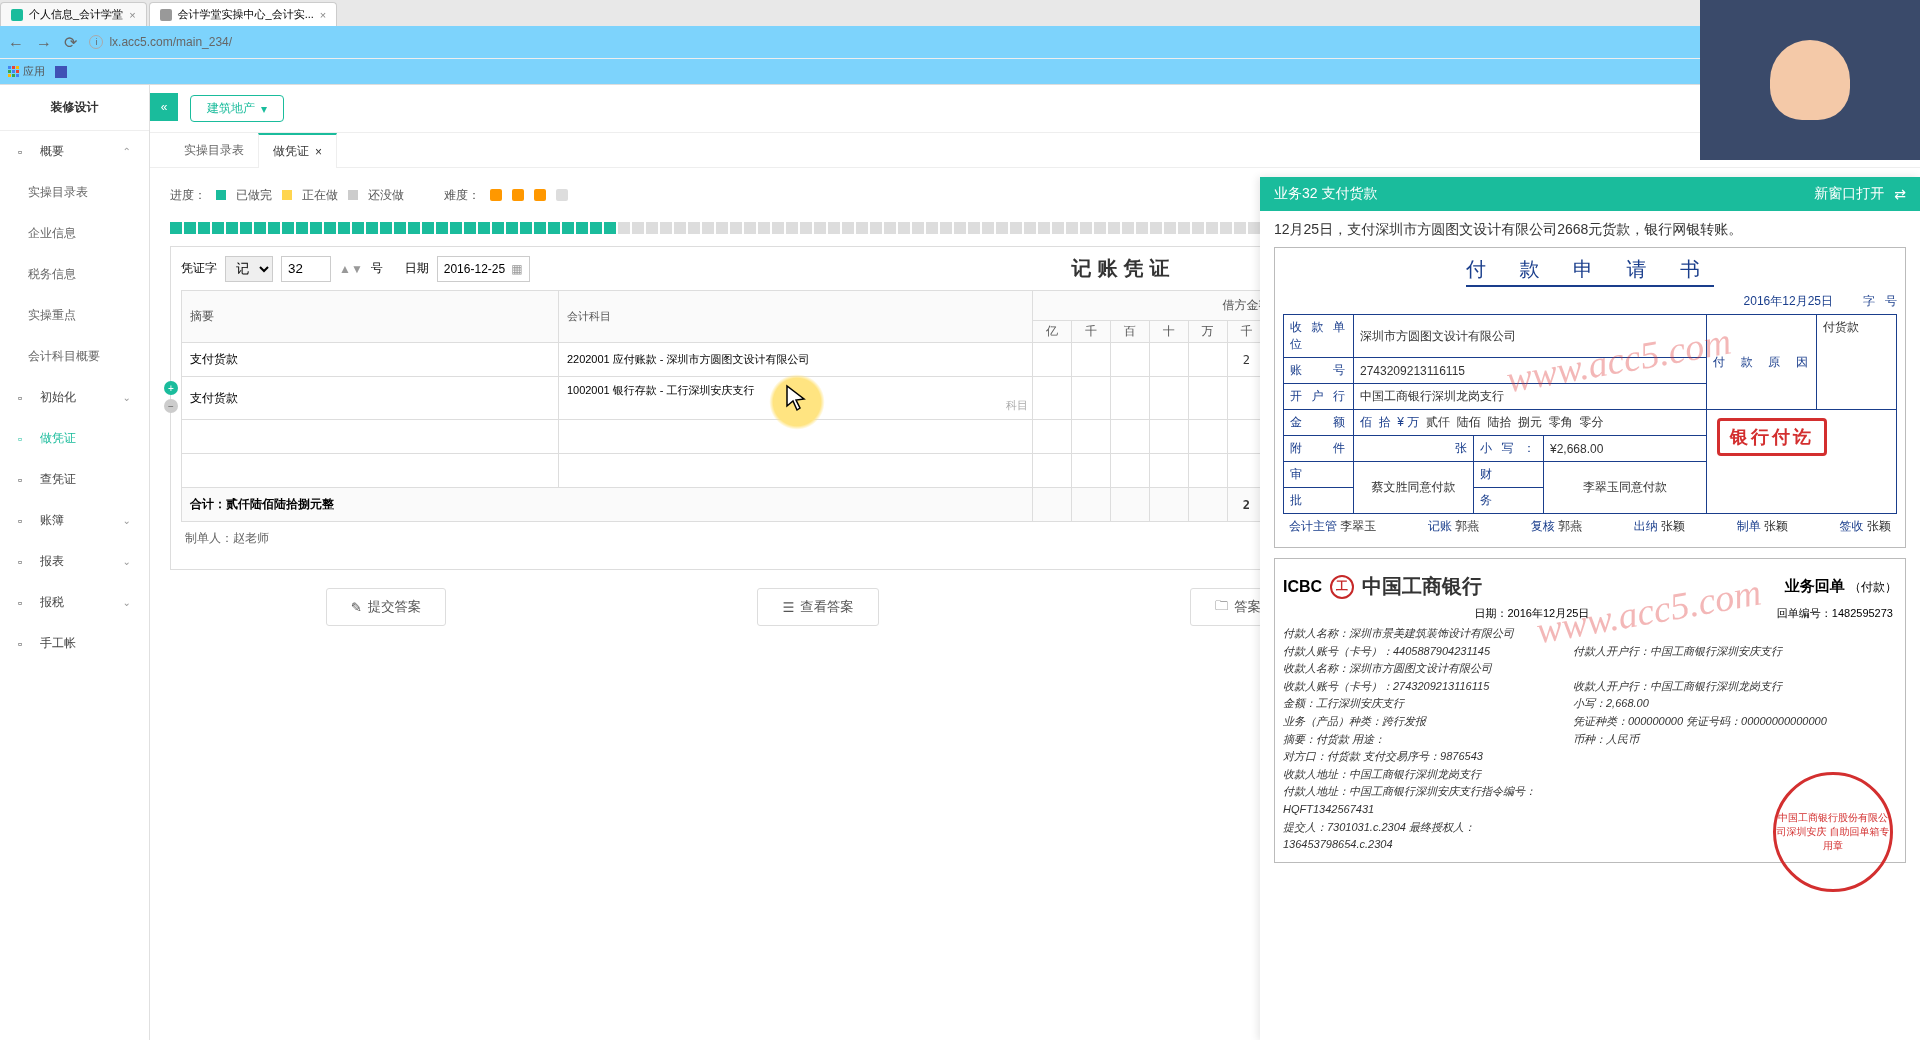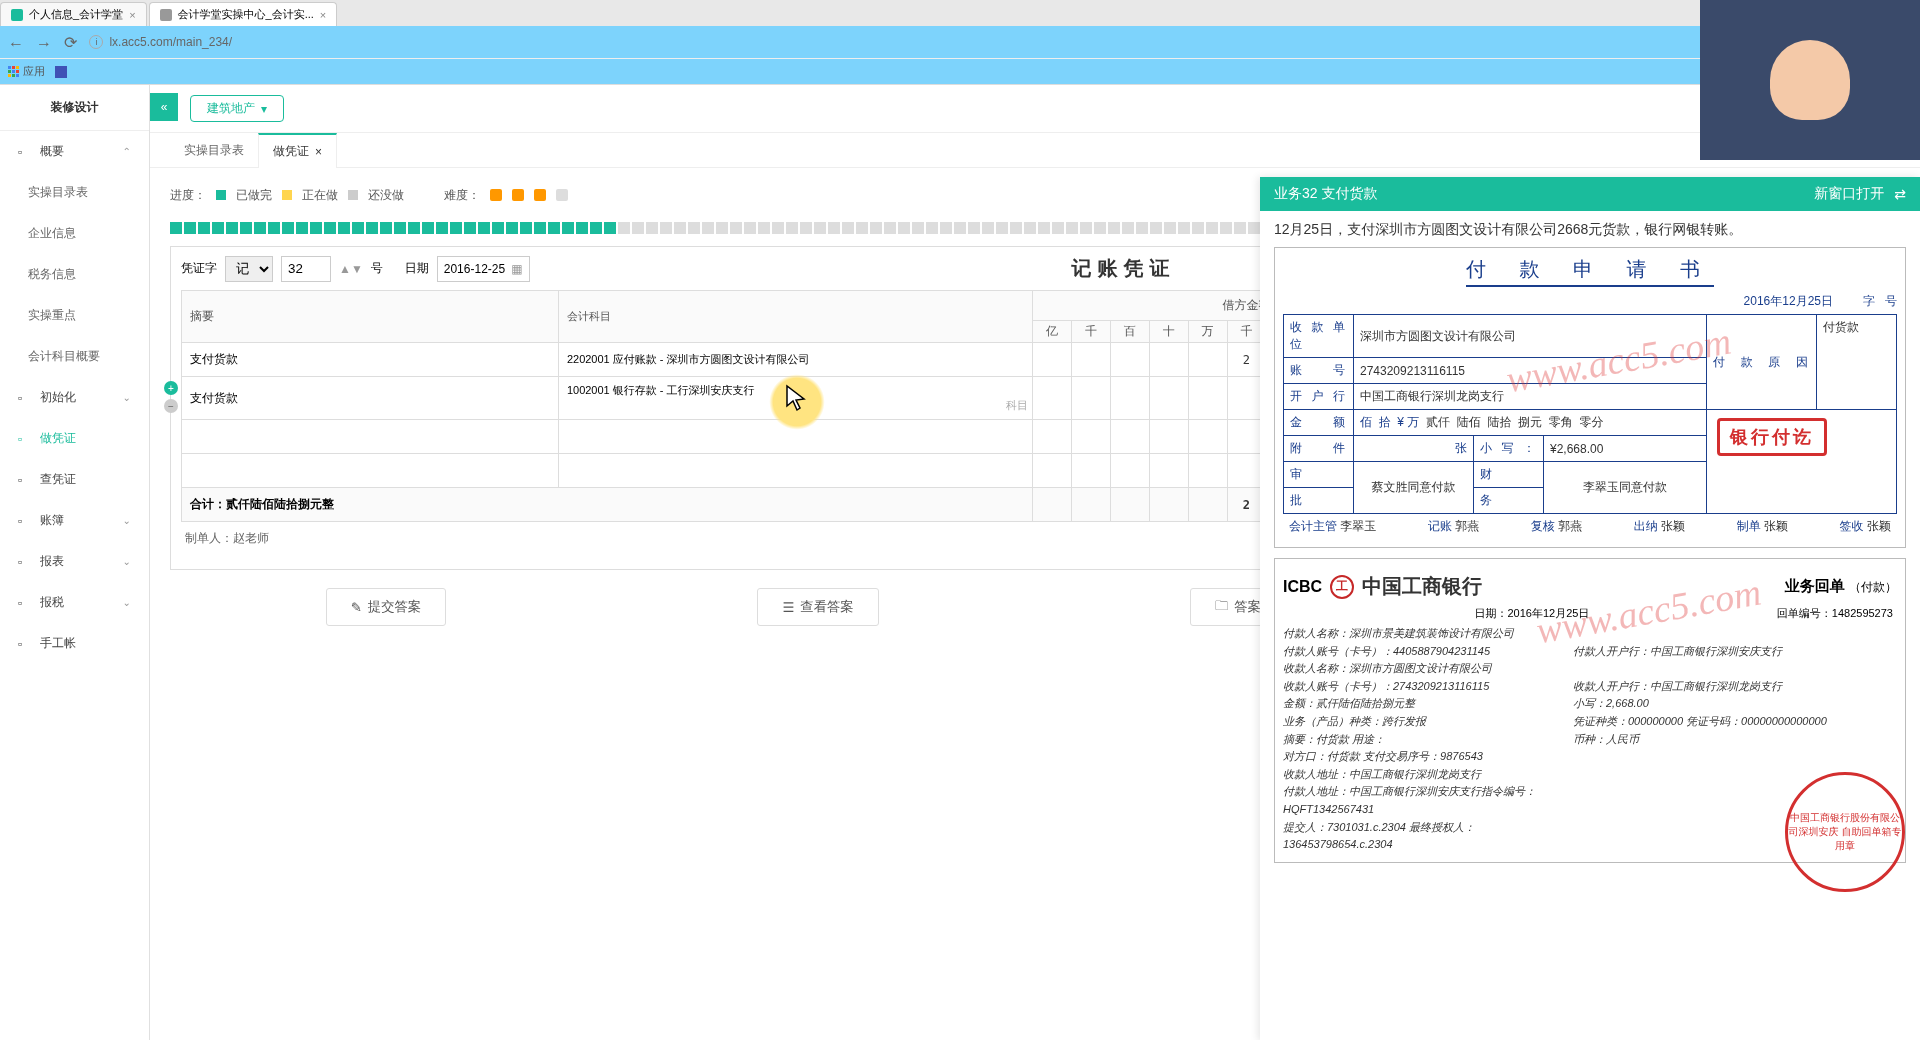--- a/index.html
+++ b/index.html
@@ -681,21 +681,21 @@
               </div>
               <div class="row">
                 <div class="left-col">收款人名称：深圳市方圆图文设计有限公司</div>
                 <div></div>
               </div>
               <div class="row">
                 <div class="left-col">收款人账号（卡号）：2743209213116115</div>
                 <div>收款人开户行：中国工商银行深圳龙岗支行</div>
               </div>
               <div class="row">
-                <div class="left-col">金额：贰仟陆佰陆拾捌元整</div>
+                <div class="left-col">金额：工行深圳安庆支行</div>
                 <div>小写：2,668.00</div>
               </div>
               <div class="row">
                 <div class="left-col">业务（产品）种类：跨行发报</div>
                 <div>凭证种类：000000000  凭证号码：00000000000000</div>
               </div>
               <div class="row">
                 <div class="left-col">摘要：付货款                用途：</div>
                 <div>币种：人民币</div>
               </div>
@@ -709,21 +709,21 @@
               </div>
               <div class="row">
                 <div class="left-col">付款人地址：中国工商银行深圳安庆支行指令编号：HQFT1342567431</div>
                 <div></div>
               </div>
               <div class="row">
                 <div class="left-col">提交人：7301031.c.2304 最终授权人：136453798654.c.2304</div>
                 <div></div>
               </div>
             </div>
-          <div class="round-stamp" style="bottom:-30px;right:0">
+          <div class="round-stamp" style="bottom:-30px;right:12px">
               <span>中国工商银行股份有限公司深圳安庆 自助回单箱专用章</span>
             </div>
         </div>
       </div>
     </div>
   </div>
 </div>
 
 <div class="video-overlay">
   <div style="text-align:center">

